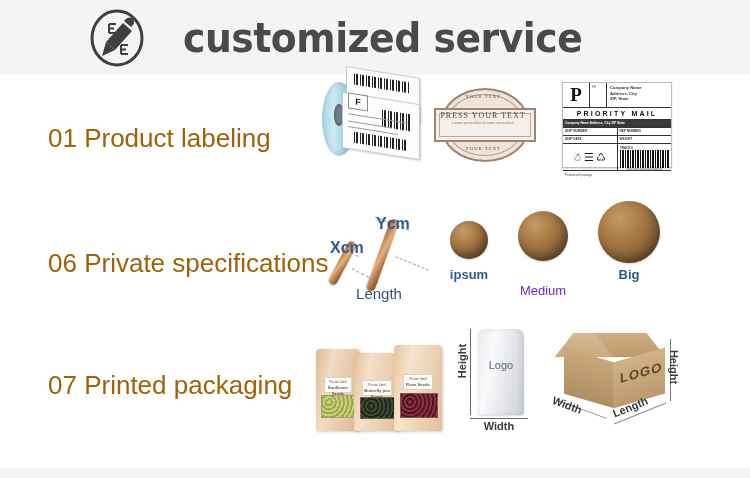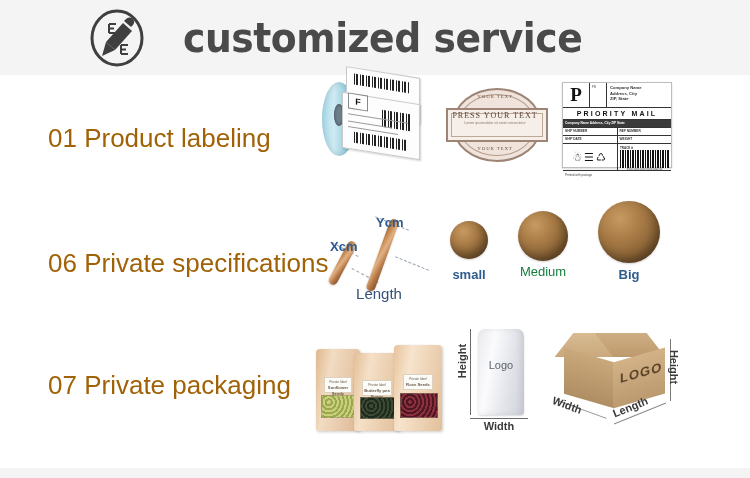--- a/index.html
+++ b/index.html
@@ -83,21 +83,21 @@
   .bc2{left:62px;top:42px;width:28px;height:17px;transform:skewY(9deg);}
   .bc3{left:34px;top:66px;width:54px;height:11px;transform:skewY(9deg);}
   .ln{position:absolute;background:#9a9a9a;height:1px;transform:skewY(9deg);}
   .fbox{
     position:absolute;left:28px;top:24px;width:18px;height:14px;
     border:1px solid #888;background:#fff;color:#111;font-size:9px;
     font-weight:bold;text-align:center;line-height:14px;transform:skewY(9deg);
   }
 
   
-  .ornate{left:136px;top:10px;width:98px;height:70px;padding-left:34px;}
+  .ornate{left:124px;top:10px;width:98px;height:70px;padding-left:34px;}
   .ornate-oval{
     position:absolute;left:6px;top:0;width:86px;height:70px;
     background:#efe3db;border:2px solid #9d8474;border-radius:50%;
   }
   .ornate-oval:after{
     content:"";position:absolute;left:4px;top:4px;right:4px;bottom:4px;
     border:1px solid #b49c8c;border-radius:50%;
   }
   .ornate-plate{
     position:absolute;left:0px;top:20px;width:98px;height:30px;
@@ -154,39 +154,39 @@
     background:linear-gradient(100deg,#8a5a33 0%,#c98d56 25%,#e3b184 45%,#b97c4a 70%,#7d4f2c 100%);
     box-shadow:0 1px 2px rgba(0,0,0,.22);
   }
   .stick-x{left:18px;top:42px;width:9px;height:48px;transform:rotate(28deg);}
   .stick-y{left:58px;top:20px;width:9px;height:76px;transform:rotate(20deg);}
   .dash{position:absolute;border-top:1px dashed #9aa4b0;width:30px;}
   .dash-x1{left:10px;top:52px;transform:rotate(28deg);}
   .dash-x2{left:30px;top:78px;transform:rotate(28deg);}
   .dash-y1{left:54px;top:26px;transform:rotate(22deg);width:36px;}
   .dash-y2{left:74px;top:66px;transform:rotate(22deg);width:36px;}
-  .slabel{position:absolute;font-size:13px;color:#2f5c8f;font-weight:bold;}
+  .slabel{position:absolute;font-size:16px;color:#2f5c8f;font-weight:bold;}
   .lbl-x{left:10px;top:42px;}
   .lbl-y{left:56px;top:18px;}
   .caption{
     position:absolute;width:118px;left:0;top:88px;text-align:center;
     font-size:15px;color:#35507a;
   }
 
   .ball{
     position:absolute;border-radius:50%;
     background:radial-gradient(circle at 35% 28%, #c79a62 0%, #a97c47 35%, #8a6336 65%, #5d4022 100%);
     box-shadow:inset -4px -5px 9px rgba(0,0,0,.28), 0 1px 2px rgba(0,0,0,.18);
   }
   .ball-s{left:140px;top:18px;width:38px;height:38px;}
   .ball-m{left:208px;top:8px;width:50px;height:50px;}
   .ball-b{left:288px;top:-2px;width:62px;height:62px;}
   .ball-cap{position:absolute;text-align:center;font-size:13px;}
   .cap-s{left:128px;top:64px;width:62px;color:#2f5c8f;font-weight:bold;}
-  .cap-m{left:198px;top:61px;width:70px;color:#15803d;}
+  .cap-m{left:198px;top:80px;width:70px;color:#6d28d9;}
   .cap-b{left:288px;top:64px;width:62px;color:#2f5c8f;font-weight:bold;}
 
   
   .pouches{left:4px;top:6px;width:130px;height:100px;}
   .pouch{
     position:absolute;bottom:0;border-radius:4px 4px 2px 2px;
     background:linear-gradient(100deg,#e8c49b 0%,#f3dcc0 28%,#e6c49c 62%,#cfa madrasa 63%,#d7ae82 100%);
     box-shadow:1px 1px 3px rgba(0,0,0,.2);
   }
   .p1{left:2px;width:44px;height:82px;background:linear-gradient(100deg,#dfb88d,#f2dcc2 30%,#dcb793);}
@@ -380,31 +380,31 @@
       <div class="stick stick-x"></div>
       <div class="stick stick-y"></div>
       <div class="slabel lbl-x">Xcm</div>
       <div class="slabel lbl-y">Ycm</div>
       <div class="caption">Length</div>
     </div>
 
     <div class="ball ball-s"></div>
     <div class="ball ball-m"></div>
     <div class="ball ball-b"></div>
-    <div class="ball-cap cap-s">small</div>
+    <div class="ball-cap cap-s">ipsum</div>
     <div class="ball-cap cap-m">Medium</div>
     <div class="ball-cap cap-b">Big</div>
 
   </div>
 </div>
 
 <div class="row" id="row-3">
   <div class="row-label">
     <span class="num">07</span>
-    <span class="txt">Private packaging</span>
+    <span class="txt">Printed packaging</span>
   </div>
   <div class="row-media">
 
     <div class="media pouches">
       <div class="pouch p1">
         <div class="p-label">
           <span>Private label</span><br>
           <b>Sunflower Seeds</b>
         </div>
         <div class="p-window w1"></div>

